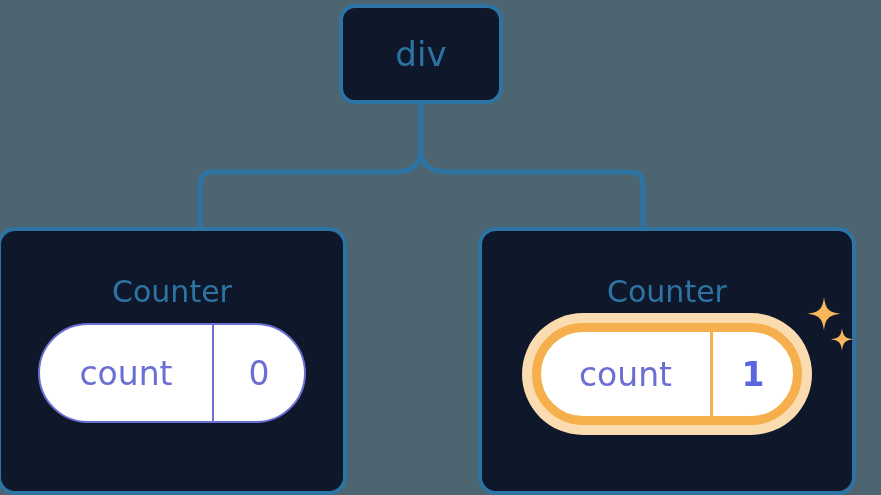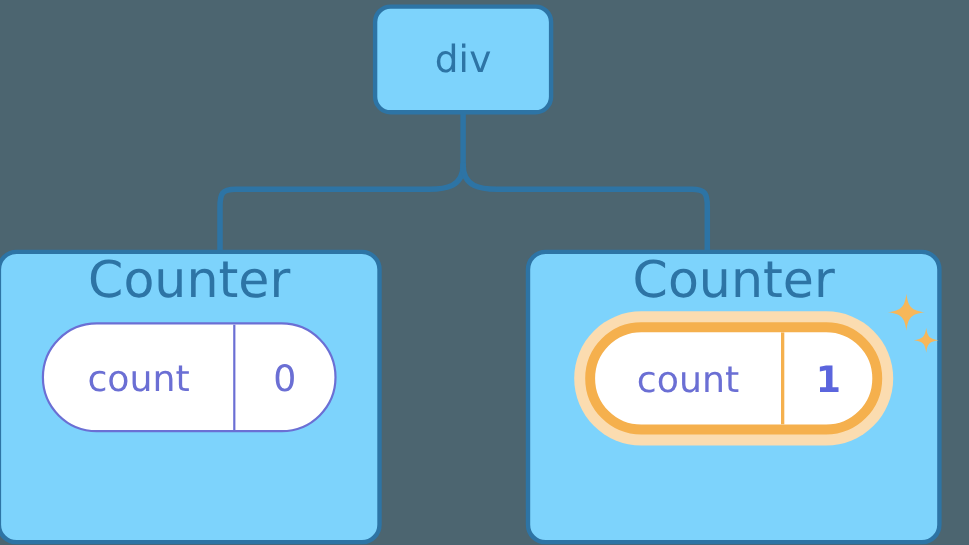--- a/index.html
+++ b/index.html
@@ -25,21 +25,21 @@
     position: absolute;
     left: 0;
     top: 0;
     width: 881px;
     height: 495px;
   }
 
   
   .node {
     position: absolute;
-    background: #7dd3fc;
+    background: #0f172a;
     border: 4px solid #2d74a5;
     border-radius: 16px;
     box-sizing: border-box;
     display: flex;
     flex-direction: column;
     align-items: center;
   }
 
   
   #root-node {
@@ -71,21 +71,22 @@
     width: 378px;
   }
 
   .node-title {
     font-size: 34px;
     color: #2d74a5;
     line-height: 1;
     white-space: nowrap;
   }
   .child-node .node-title {
-    font-size: 46px;
+    margin-top: 46px;
+    font-size: 30px;
   }
 
   
   .pill-wrap {
     position: relative;
     margin-top: 16px;
     display: inline-block;
   }
 
   .pill {

